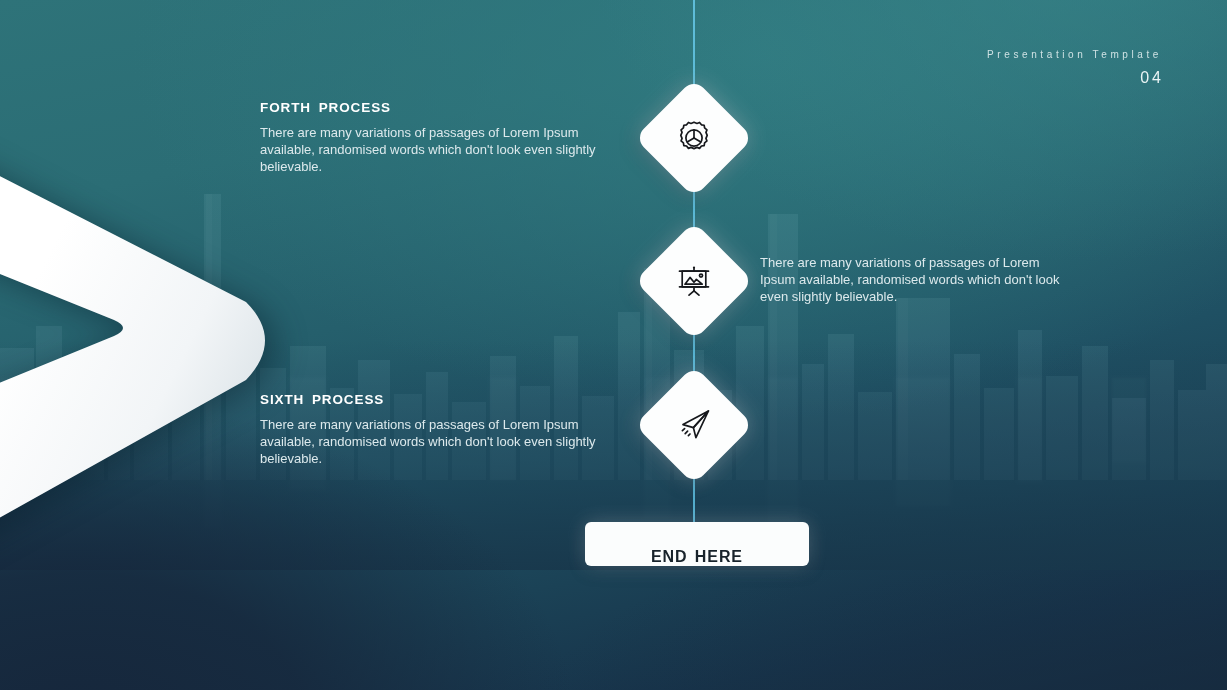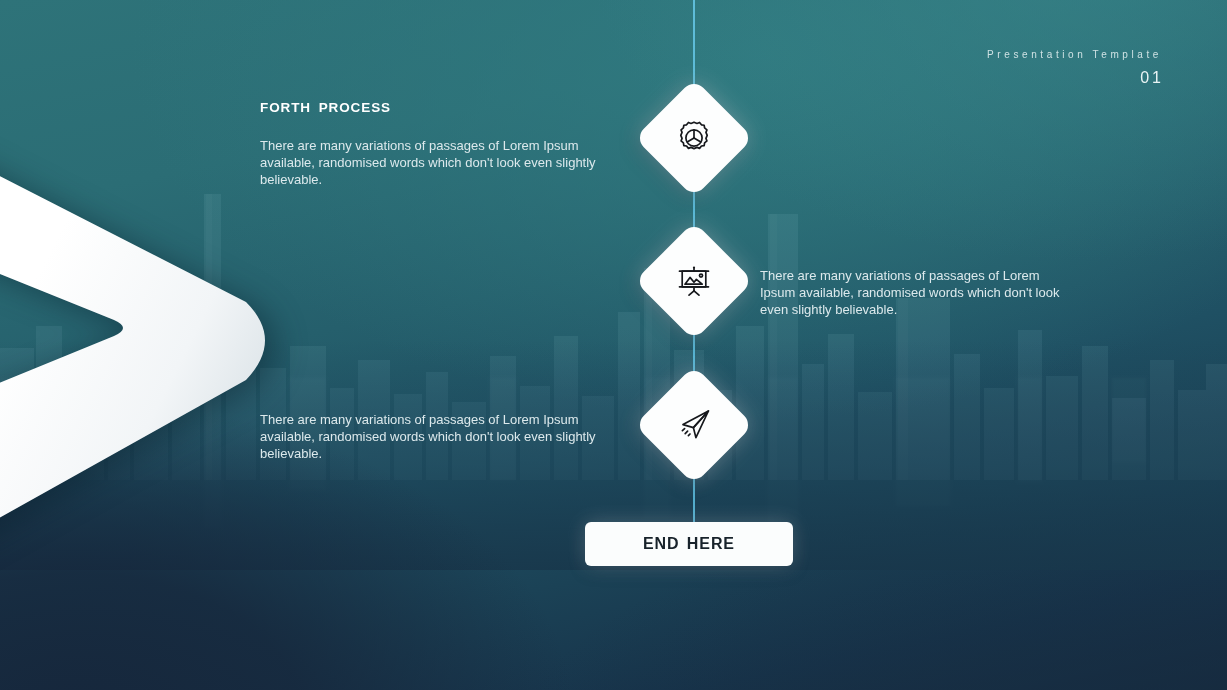--- a/index.html
+++ b/index.html
@@ -146,36 +146,36 @@
     color: #ffffff;
     letter-spacing: 0.9px;
     line-height: 18px;
     word-spacing: 3px;
   }
   .block-body {
     font-size: 13px;
     color: #dce9ec;
     line-height: 17.2px;
     font-weight: 400;
-    margin-top: 20px;
+    margin-top: 7px;
   }
   .block.right-al { text-align: left; }
   .block.left-al  { text-align: left; }
 
   
   .end-button {
     position: absolute;
     left: 585px;
     top: 522px;
-    width: 208px;
+    width: 224px;
     height: 44px;
     background: #fbfdfd;
     border-radius: 6px;
     display: flex;
-    align-items: center;
+    align-items: flex-end;
     justify-content: center;
     box-shadow: 0 0 20px rgba(255,255,255,0.22),
                 0 5px 16px rgba(8,30,45,0.30);
     cursor: pointer;
   }
   .end-button-label {
     font-size: 16px;
     font-weight: bold;
     color: #18232b;
     letter-spacing: 0.9px;
@@ -277,21 +277,21 @@
              Q -60 448 -32 432
              L 300 296
              Q 318 288 300 280
              L -32 146
              Q -60 132 -60 110
              Z" fill="url(#chevGrad)"></path>
   </svg>
 
   <div class="header">
     <div class="header-title">Presentation Template</div>
-    <div class="header-number">01</div>
+    <div class="header-number">04</div>
   </div>
 
   <div class="timeline-line"></div>
 
   <div class="block right-al" style="left:260px; top:99px; width:367px;">
     <div class="block-title">FORTH  PROCESS</div>
     <div class="block-body">There are many variations of passages of Lorem Ipsum available, randomised words which don't look even slightly believable.</div>
   </div>
 
   <div class="diamond" style="left:652px; top:96px;"></div>
@@ -323,20 +323,21 @@
       <circle cx="20" cy="6.6" r="1.15" fill="#16181c" stroke="none"></circle>
       <path d="M20 25.8 v4.0"></path>
       <path d="M20 29.8 L15.0 34.2"></path>
       <path d="M20 29.8 L25.0 34.2"></path>
       <path d="M11.0 23.2 L16.0 16.4 L20.0 21.2 L22.4 18.4 L28.2 23.2 Z"></path>
       <circle cx="27.0" cy="14.6" r="1.55"></circle>
     </svg>
   </div>
 
   <div class="block right-al" style="left:260px; top:391px; width:367px;">
+    <div class="block-title">SIXTH  PROCESS</div>
     <div class="block-body">There are many variations of passages of Lorem Ipsum available, randomised words which don't look even slightly believable.</div>
   </div>
 
   <div class="diamond" style="left:652px; top:383px;"></div>
   <div class="diamond-icon" style="left:672px; top:403px;">
     <svg width="40" height="40" viewBox="0 0 40 40" fill="none" stroke="#16181c" stroke-width="1.7" stroke-linejoin="round" stroke-linecap="round">
       <path d="M34.4 6.0 L9.0 19.6 L19.4 22.6 Z"></path>
       <path d="M34.4 6.0 L19.4 22.6 L21.9 32.6 Z"></path>
       <path d="M13.6 26.2 L11.2 28.6"></path>
       <path d="M16.0 29.0 L14.4 30.6"></path>

